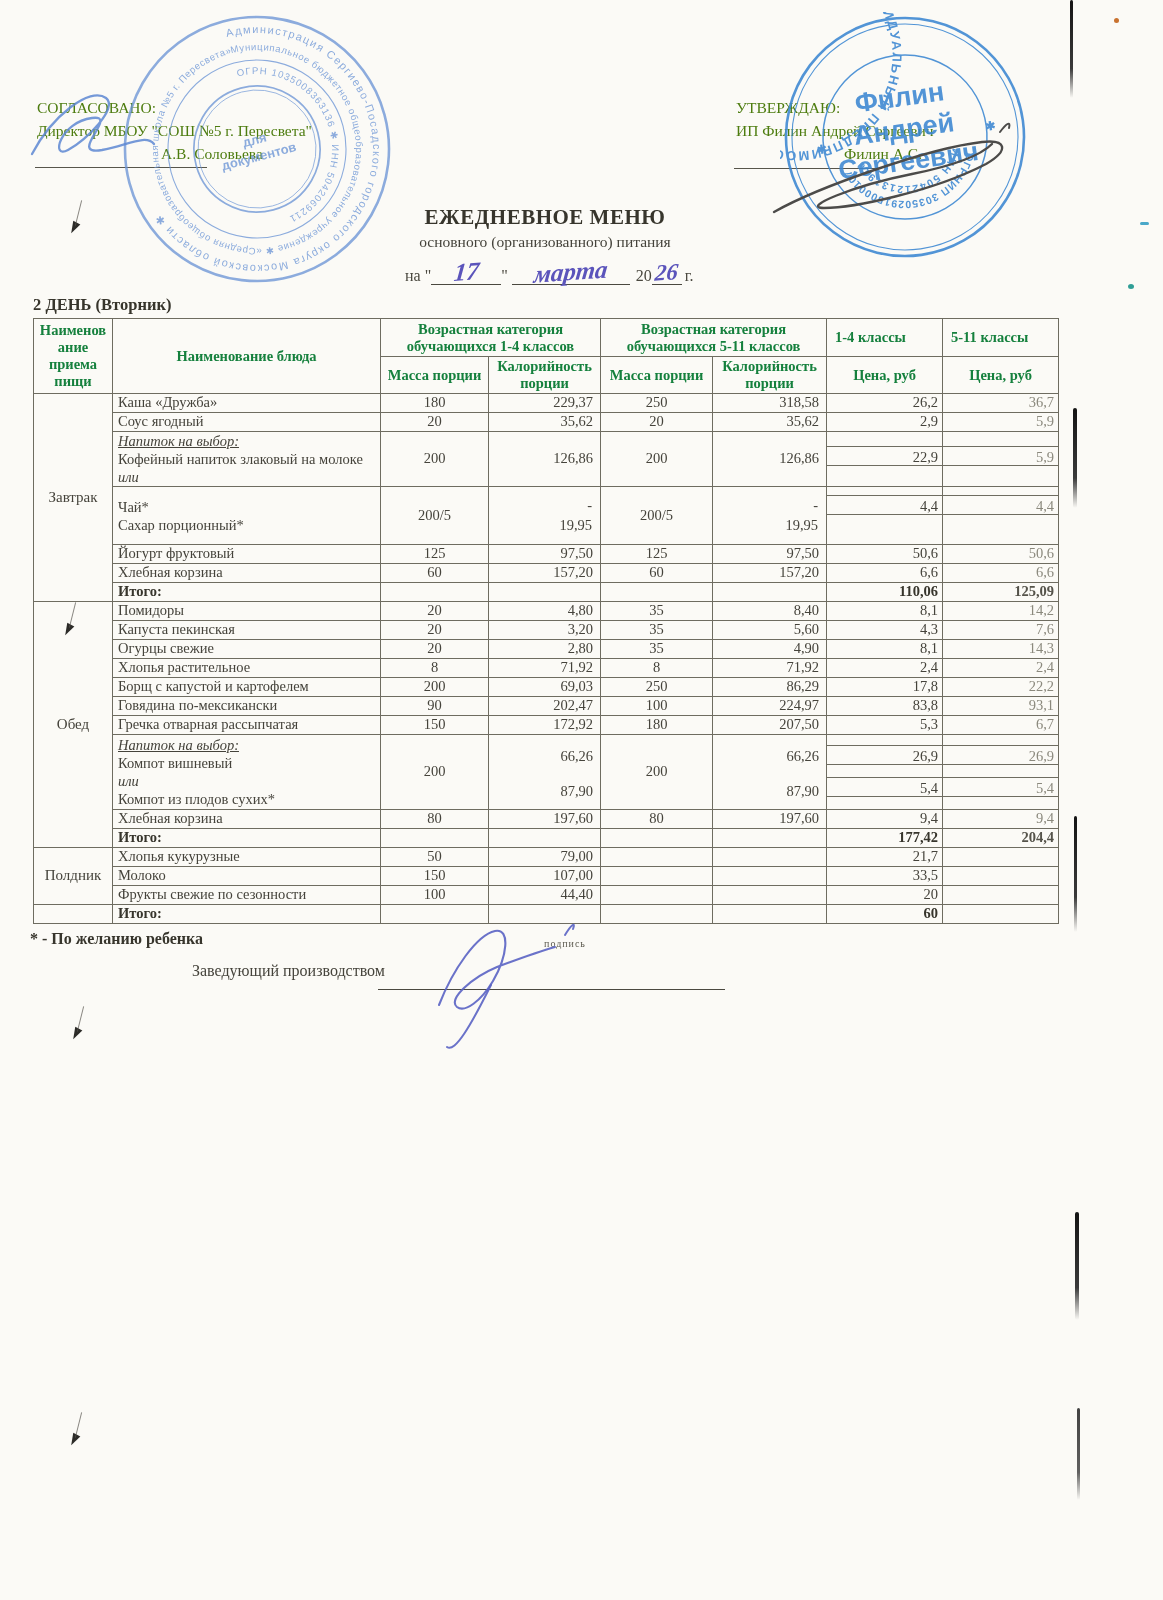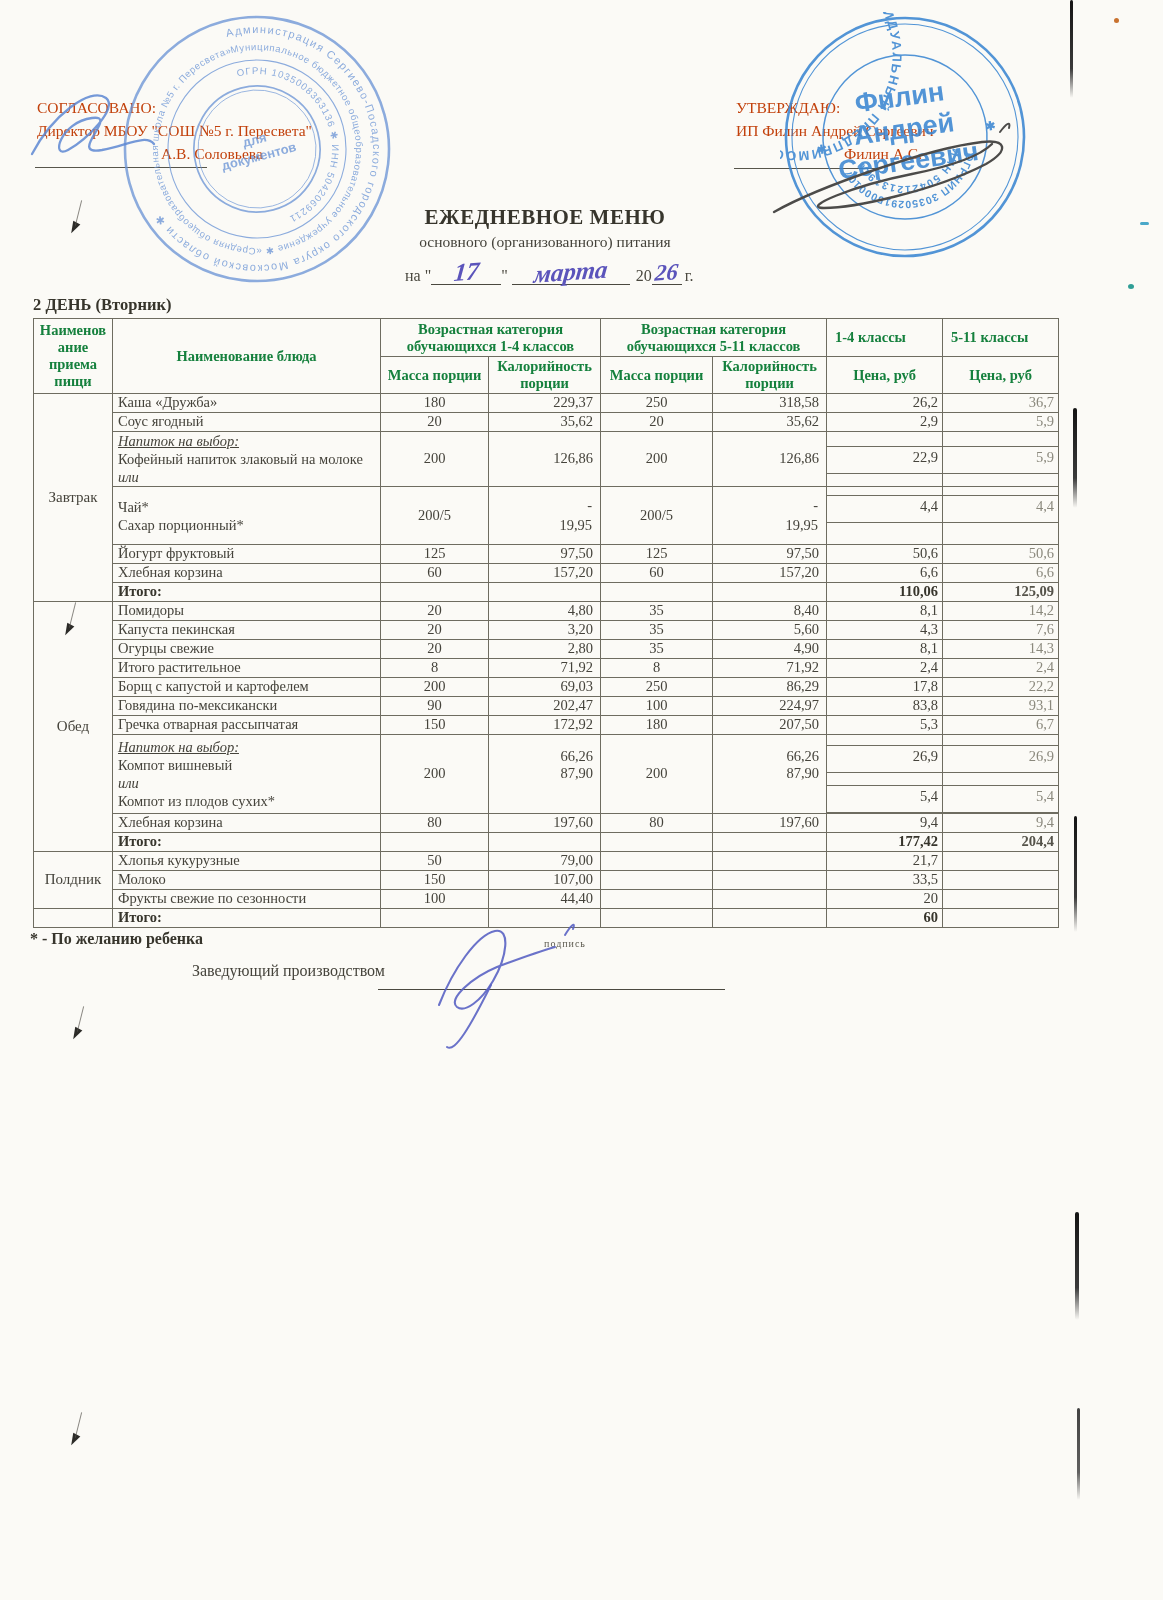--- a/index.html
+++ b/index.html
@@ -4,21 +4,21 @@
 <style>
   html,body{margin:0;padding:0;}
   body{
     width:1163px;height:1600px;position:relative;overflow:hidden;
     background:#fbfaf6;
     font-family:"Liberation Serif","DejaVu Serif",serif;
     color:#45433b;
   }
   .abs{position:absolute;}
   
-  .appr{font-size:15.5px;line-height:23px;color:#c2410c;}
+  .appr{font-size:15.5px;line-height:23px;color:#4d7c0f;}
   .appr .ind{padding-left:124px;}
   .sig-underline{position:absolute;height:1px;background:#57554b;}
   
   .doc-title{left:0;top:205px;width:1090px;text-align:center;
     font-size:21px;font-weight:bold;letter-spacing:.5px;color:#37352c;}
   .doc-subtitle{left:0;top:233px;width:1090px;text-align:center;
     font-size:15.5px;color:#45433b;}
   .date-line{left:405px;top:262px;font-size:16px;color:#4a483f;display:flex;align-items:flex-end;}
   .slot{display:inline-block;border-bottom:1.2px solid #4a483f;text-align:center;}
   .hand{font-style:italic;font-weight:bold;color:#5b54bb;font-size:25px;line-height:20px;
@@ -44,27 +44,27 @@
   td.dish div{line-height:18px;}
   td.c{text-align:center;}
   td.num{text-align:right;padding-right:7px;}
   td.p{text-align:right;padding-right:4px;}
   td.p2{text-align:right;padding-right:4px;color:#8b897d;}
   .b{font-weight:bold;color:#37352c;}
   td.p2.b{color:#55534a;}
   .it{font-style:italic;}
   .u{text-decoration:underline;}
   td.split{padding:0;vertical-align:top;}
-  .sv{border-top:1px solid #6e6c60;border-bottom:1px solid #6e6c60;height:28px;
+  .sv{border-top:1px solid #6e6c60;border-bottom:1px solid #6e6c60;height:20px;
       text-align:right;padding-right:4px;line-height:20px;box-sizing:border-box;}
   .sp10{height:10px;} .sp14{height:14px;} .sp8{height:8px;} .sp12{height:12px;}
   td.twol{padding:0;vertical-align:top;}
   .tw{display:flex;flex-direction:column;justify-content:center;height:56px;gap:3px;}
   .tw span{text-align:right;padding-right:8px;line-height:17px;}
-  .tw2{display:flex;flex-direction:column;height:74px;
+  .tw2{display:flex;flex-direction:column;justify-content:space-between;height:74px;
        padding-top:13px;padding-bottom:9px;box-sizing:border-box;}
   .tw2 span{text-align:right;padding-right:7px;line-height:17px;}
   
   .footnote{left:30px;top:930px;font-size:16px;font-weight:bold;color:#37352c;}
   .mgr-label{left:192px;top:962px;font-size:16px;color:#45433b;}
   .mgr-line{left:378px;top:989px;width:347px;height:1.3px;background:#4a483f;}
   .mgr-caption{left:505px;top:938px;width:120px;text-align:center;font-size:10px;
     letter-spacing:1px;color:#5b594e;}
   
   svg{position:absolute;}
@@ -312,21 +312,21 @@
     <tr>
       <td class="dish">Огурцы свежие</td>
       <td class="c">20</td>
       <td class="num">2,80</td>
       <td class="c">35</td>
       <td class="num">4,90</td>
       <td class="num p">8,1</td>
       <td class="p2">14,3</td>
     </tr>
     <tr>
-      <td class="dish">Итого растительное</td>
+      <td class="dish">Хлопья растительное</td>
       <td class="c">8</td>
       <td class="num">71,92</td>
       <td class="c">8</td>
       <td class="num">71,92</td>
       <td class="num p">2,4</td>
       <td class="p2">2,4</td>
     </tr>
     <tr>
       <td class="dish">Борщ с капустой и картофелем</td>
       <td class="c">200</td>

